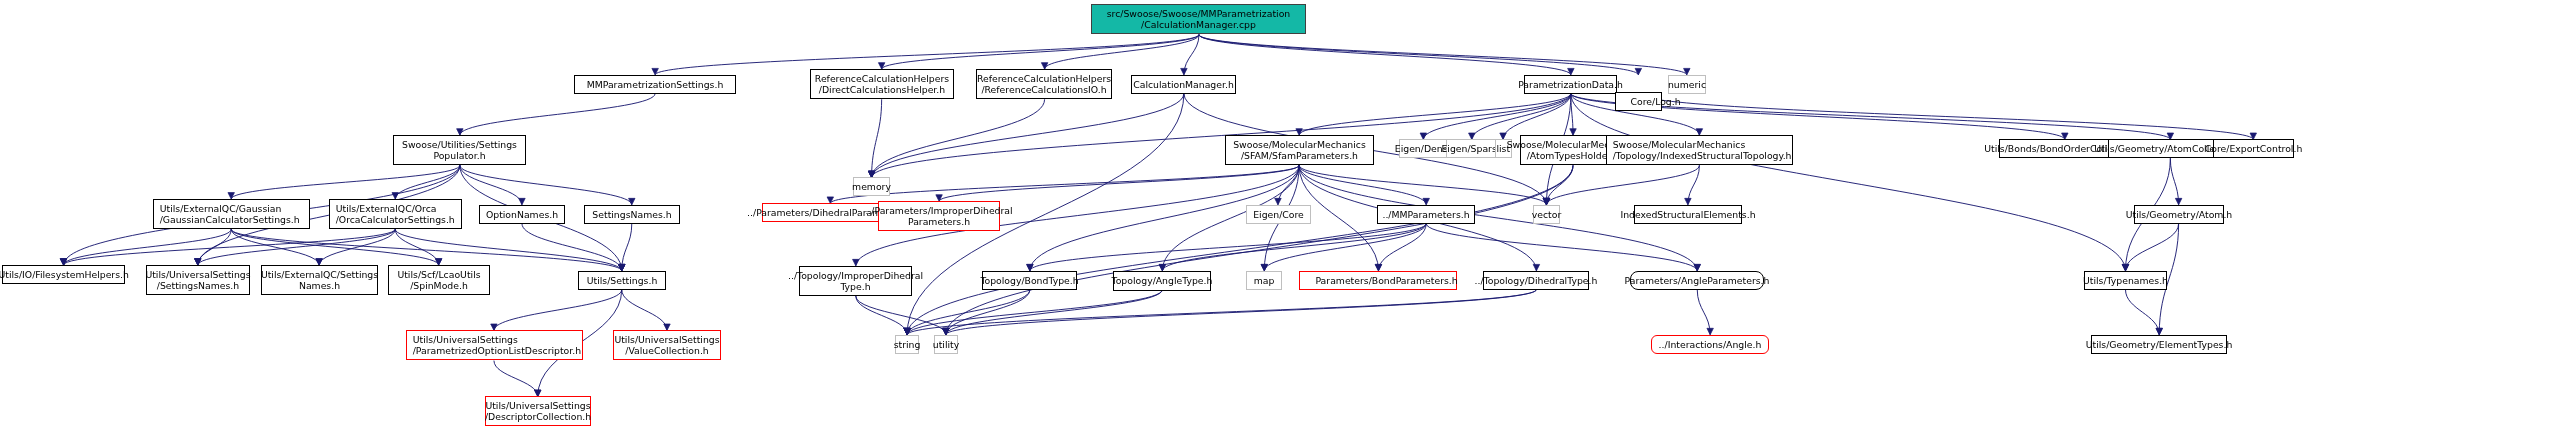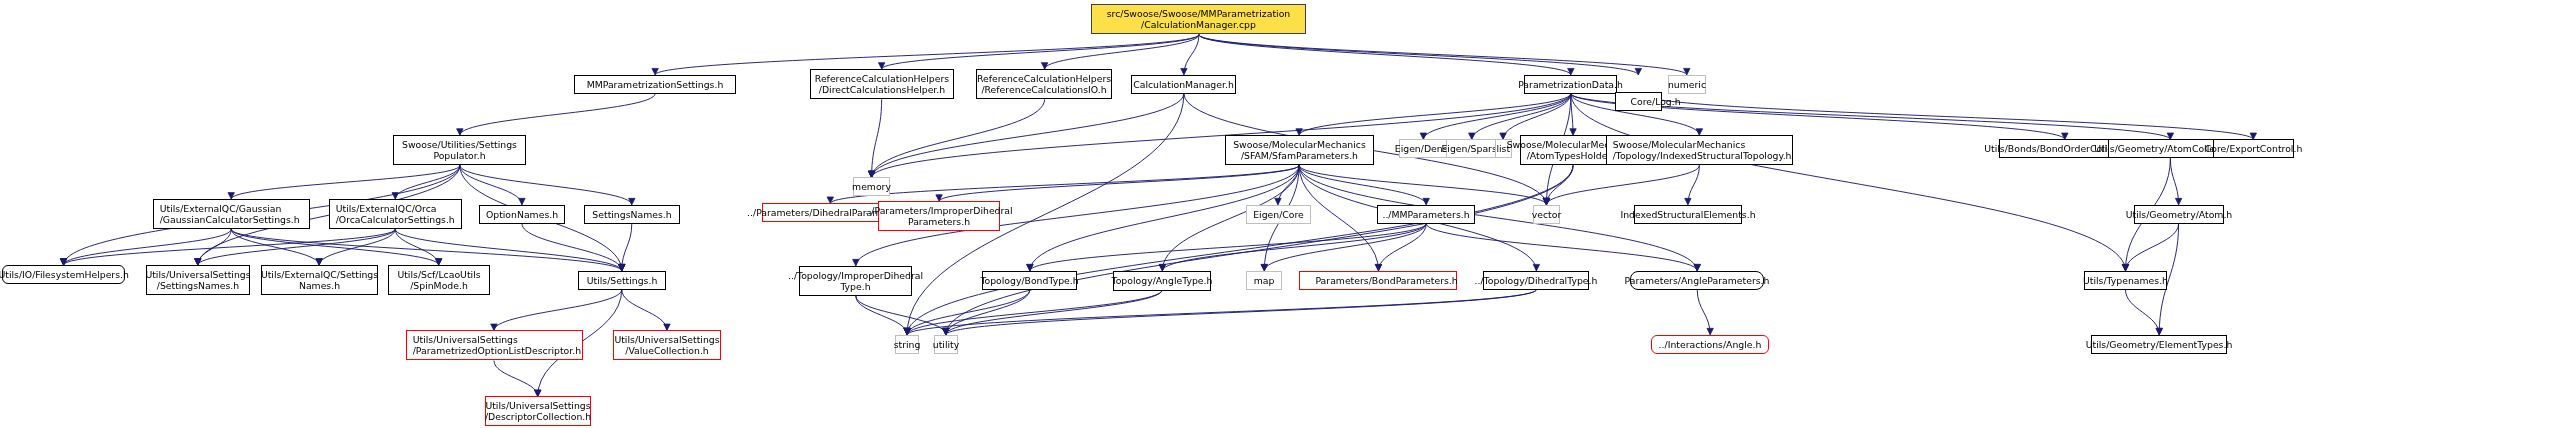--- a/index.html
+++ b/index.html
@@ -3,21 +3,21 @@
 <meta charset="utf-8">
 <style>
   html, body { margin: 0; padding: 0; background: #ffffff; }
   body { width: 2576px; height: 429px; position: relative; overflow: hidden;
          font-family: "DejaVu Sans", sans-serif; }
   #edges { position: absolute; left: 0; top: 0; width: 2576px; height: 429px; }
   .node { position: absolute; box-sizing: border-box; background: #fff;
           border: 1.1px solid #000; font-size: 9.3px; line-height: 11.5px;
           color: #000; display: flex; align-items: center; justify-content: center;
           text-align: center; white-space: pre; padding: 0 2.9px; cursor: pointer; }
-  .node.root { background: #fde047; border-color: #404040; }
+  .node.root { background: #14b8a6; border-color: #404040; }
   .node.sys { border-color: #bfbfbf; border-width: 0.7px; color: #000; }
   .node.red { border-color: #ff0000; }
   .node.left { text-align: left; justify-content: flex-start; padding-left: 5.7px; }
   .edge { fill: none; stroke: #191970; stroke-width: 1.3; }
   .arrow { fill: #191970; stroke: #191970; stroke-width: 1; }
 </style>
 </head>
 <body>
 
 <svg id="edges" xmlns="http://www.w3.org/2000/svg" viewBox="0 0 3588 597" width="2576" height="429">
@@ -225,21 +225,21 @@
   <div class="node" style="left: 479px; top: 205px; width: 86px; height: 18.7px;">OptionNames.h</div>
   <div class="node" style="left: 584px; top: 205px; width: 96px; height: 18.7px;">SettingsNames.h</div>
   <div class="node red" style="left: 762px; top: 203px; width: 137px; height: 18.7px;">../Parameters/DihedralParameters.h</div>
   <div class="node red" style="left: 878px; top: 201px; width: 122px; height: 30px;">../Parameters/ImproperDihedral
 Parameters.h</div>
   <div class="node sys" style="left: 1246px; top: 205px; width: 65px; height: 18.7px;">Eigen/Core</div>
   <div class="node" style="left: 1377px; top: 205px; width: 98px; height: 18.7px;">../MMParameters.h</div>
   <div class="node sys" style="left: 1533px; top: 205px; width: 27px; height: 18.7px;">vector</div>
   <div class="node" style="left: 1634px; top: 205px; width: 108px; height: 18.7px;">IndexedStructuralElements.h</div>
   <div class="node" style="left: 2134px; top: 205px; width: 90px; height: 18.7px;">Utils/Geometry/Atom.h</div>
-  <div class="node" style="left: 2.2px; top: 265px; width: 123px; height: 18.7px; border-radius: 6px;">Utils/IO/FilesystemHelpers.h</div>
+  <div class="node" style="left: 2.2px; top: 265px; width: 123px; height: 18.7px;">Utils/IO/FilesystemHelpers.h</div>
   <div class="node" style="left: 146px; top: 265px; width: 104px; height: 30px;">Utils/UniversalSettings
 /SettingsNames.h</div>
   <div class="node" style="left: 261px; top: 265px; width: 117px; height: 30px;">Utils/ExternalQC/Settings
 Names.h</div>
   <div class="node" style="left: 388px; top: 265px; width: 102px; height: 30px;">Utils/Scf/LcaoUtils
 /SpinMode.h</div>
   <div class="node" style="left: 578px; top: 271px; width: 88px; height: 18.7px;">Utils/Settings.h</div>
   <div class="node" style="left: 799px; top: 266px; width: 113px; height: 30px;">../Topology/ImproperDihedral
 Type.h</div>
   <div class="node" style="left: 982px; top: 271px; width: 95px; height: 18.7px;">Topology/BondType.h</div>

